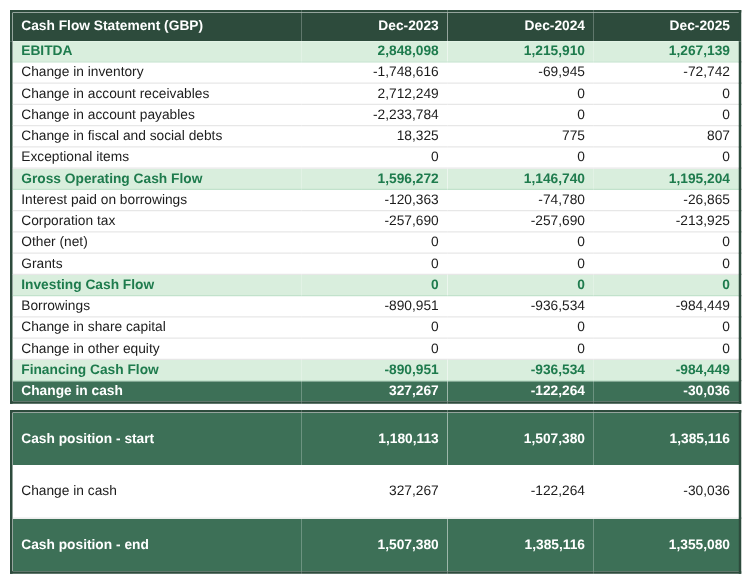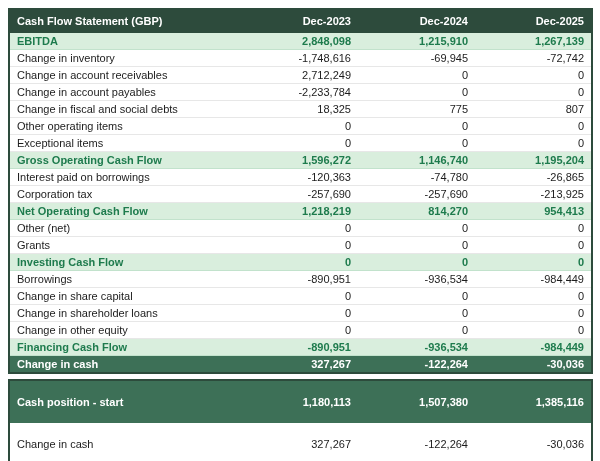--- a/index.html
+++ b/index.html
@@ -116,26 +116,20 @@
           <td class="num">0</td>
           <td class="num">0</td>
         </tr>
         <tr class="row-normal">
           <td class="label">Change in fiscal and social debts</td>
           <td class="num">18,325</td>
           <td class="num">775</td>
           <td class="num">807</td>
         </tr>
         <tr class="row-normal">
-          <td class="label">Other operating items</td>
-          <td class="num">0</td>
-          <td class="num">0</td>
-          <td class="num">0</td>
-        </tr>
-        <tr class="row-normal">
           <td class="label">Exceptional items</td>
           <td class="num">0</td>
           <td class="num">0</td>
           <td class="num">0</td>
         </tr>
         <tr class="row-subtotal">
           <td class="label">Gross Operating Cash Flow</td>
           <td class="num">1,596,272</td>
           <td class="num">1,146,740</td>
           <td class="num">1,195,204</td>
@@ -145,26 +139,20 @@
           <td class="num">-120,363</td>
           <td class="num">-74,780</td>
           <td class="num">-26,865</td>
         </tr>
         <tr class="row-normal">
           <td class="label">Corporation tax</td>
           <td class="num">-257,690</td>
           <td class="num">-257,690</td>
           <td class="num">-213,925</td>
         </tr>
-        <tr class="row-subtotal">
-          <td class="label">Net Operating Cash Flow</td>
-          <td class="num">1,218,219</td>
-          <td class="num">814,270</td>
-          <td class="num">954,413</td>
-        </tr>
         <tr class="row-normal">
           <td class="label">Other (net)</td>
           <td class="num">0</td>
           <td class="num">0</td>
           <td class="num">0</td>
         </tr>
         <tr class="row-normal">
           <td class="label">Grants</td>
           <td class="num">0</td>
           <td class="num">0</td>
@@ -177,26 +165,20 @@
           <td class="num">0</td>
         </tr>
         <tr class="row-normal">
           <td class="label">Borrowings</td>
           <td class="num">-890,951</td>
           <td class="num">-936,534</td>
           <td class="num">-984,449</td>
         </tr>
         <tr class="row-normal">
           <td class="label">Change in share capital</td>
-          <td class="num">0</td>
-          <td class="num">0</td>
-          <td class="num">0</td>
-        </tr>
-        <tr class="row-normal">
-          <td class="label">Change in shareholder loans</td>
           <td class="num">0</td>
           <td class="num">0</td>
           <td class="num">0</td>
         </tr>
         <tr class="row-normal">
           <td class="label">Change in other equity</td>
           <td class="num">0</td>
           <td class="num">0</td>
           <td class="num">0</td>
         </tr>

